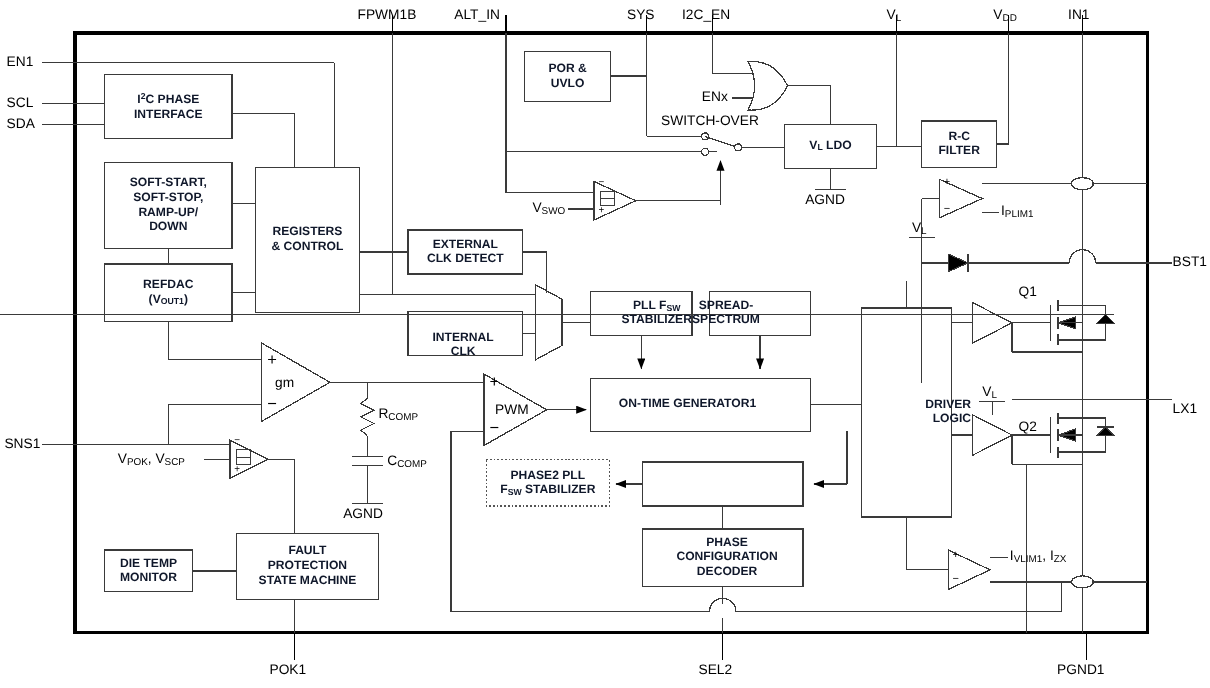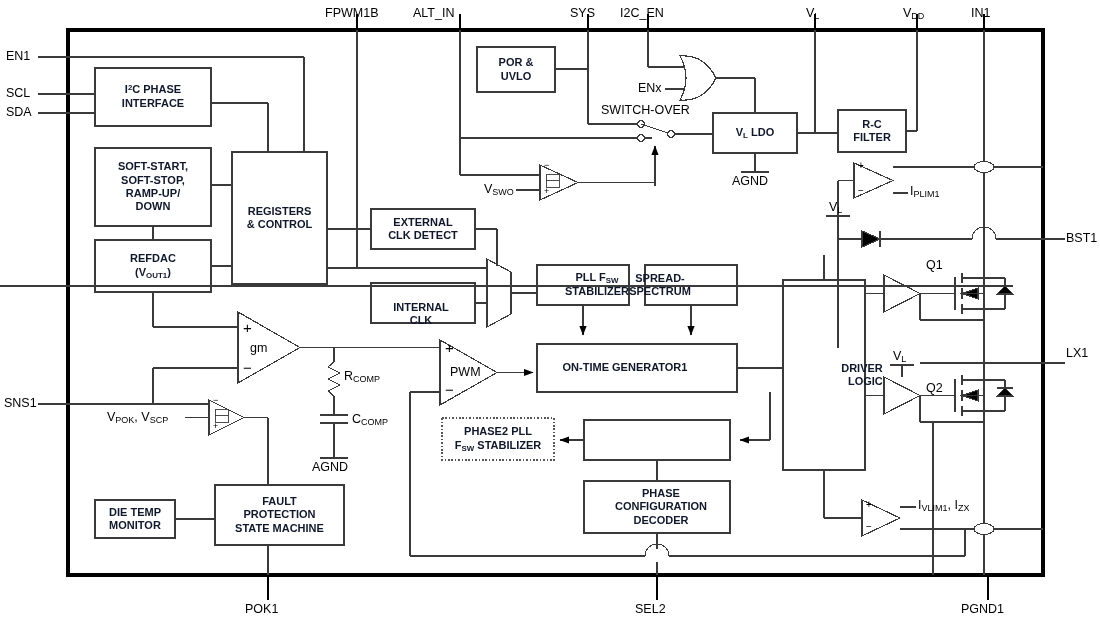--- a/index.html
+++ b/index.html
@@ -313,21 +313,21 @@
 <div class="pin" style="left:806px;top:6px;"><span>V</span><sub>L</sub></div>
 <div class="pin" style="left:903px;top:6px;"><span>V</span><sub>DD</sub></div>
 <div class="pin" style="left:971px;top:6px;">IN1</div>
 
 <div class="pin" style="left:6px;top:49px;">EN1</div>
 <div class="pin" style="left:6px;top:86px;">SCL</div>
 <div class="pin" style="left:6px;top:105px;">SDA</div>
 <div class="pin" style="left:4px;top:396px;">SNS1</div>
 
 <div class="pin" style="left:1066px;top:231px;">BST1</div>
-<div class="pin" style="left:1066px;top:346px;">LX1</div>
+<div class="pin" style="left:1066px;top:364px;">LX1</div>
 
 <div class="pin" style="left:245px;top:602px;">POK1</div>
 <div class="pin" style="left:635px;top:602px;">SEL2</div>
 <div class="pin" style="left:961px;top:602px;">PGND1</div>
 
 <div class="boxlbl" style="left:95px;top:68px;width:116px;height:58px;">
   <div><span>I</span><sup>2</sup><span>C PHASE</span><br><span>INTERFACE</span></div>
 </div>
 
 <div class="boxlbl" style="left:95px;top:148px;width:116px;height:78px;border-radius:32px;">

